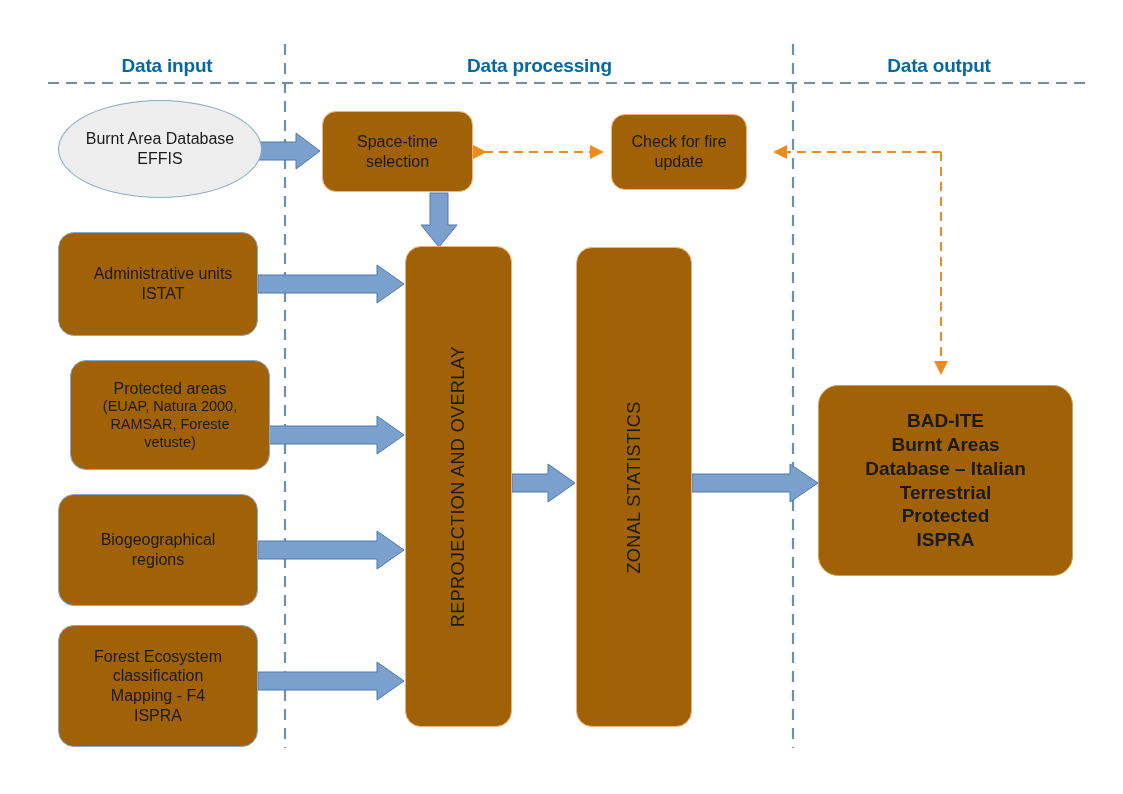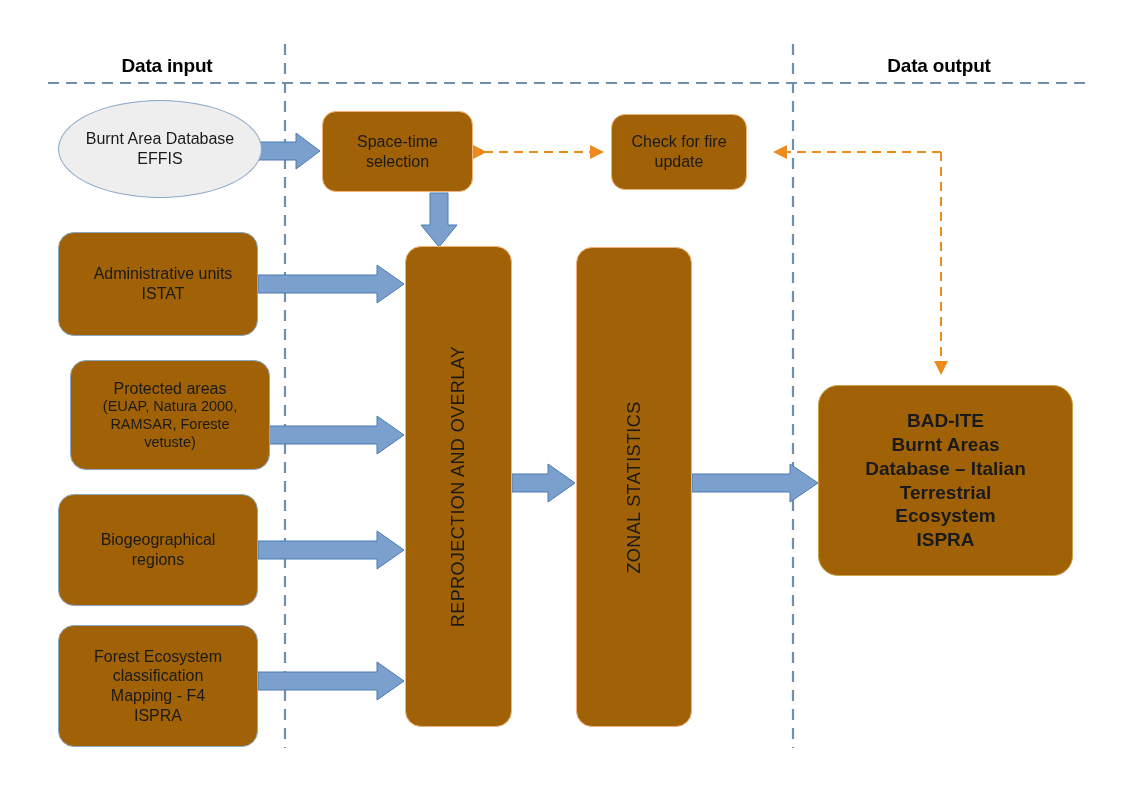--- a/index.html
+++ b/index.html
@@ -18,21 +18,21 @@
   #svg-layer {
     position: absolute;
     left: 0; top: 0;
     width: 1123px;
     height: 794px;
   }
   .lane-title {
     position: absolute;
     font-weight: bold;
     font-size: 19px;
-    color: #000000;
+    color: #0369a1;
     text-align: center;
     letter-spacing: -0.2px;
     white-space: nowrap;
   }
   .node {
     position: absolute;
     box-sizing: border-box;
     background: #a16207;
     display: flex;
     align-items: center;
@@ -80,20 +80,21 @@
   .txt-block { padding: 0 8px; }
   .txt-big { font-size: 16px; }
   .txt-small { font-size: 14.5px; }
 </style>
 </head>
 <body>
 
 <div id="stage">
 
   <div class="lane-title" style="left:48px;  top:55px;  width:238px;">Data input</div>
+  <div class="lane-title" style="left:286px; top:55px;  width:507px;">Data processing</div>
   <div class="lane-title" style="left:793px; top:55px;  width:292px;">Data output</div>
 
   <svg id="svg-layer" viewBox="0 0 1123 794">
     <defs>
       <marker id="blueHead" markerWidth="10" markerHeight="10" refX="0" refY="5" orient="auto" markerUnits="strokeWidth">
         <path d="M0,0 L10,5 L0,10 z" fill="#7ba0ce" stroke="#4a7ab0" stroke-width="0.6"></path>
       </marker>
       <marker id="orangeHead" markerWidth="7" markerHeight="7" refX="5.5" refY="3.5" orient="auto" markerUnits="strokeWidth">
         <path d="M0,0 L7,3.5 L0,7 z" fill="#ed8b1f"></path>
       </marker>
@@ -207,18 +208,18 @@
   <div class="node node-proc-tall" style="left:576px; top:247px; width:116px; height:480px;">
     <span class="vert-label">ZONAL STATISTICS</span>
   </div>
 
   <div class="node node-out" style="left:818px; top:385px; width:255px; height:191px;">
     <div class="txt-block">
       <div>BAD-ITE</div>
       <div>Burnt Areas</div>
       <div>Database – Italian</div>
       <div>Terrestrial</div>
-      <div>Ecosystem</div>
+      <div>Protected</div>
       <div>ISPRA</div>
     </div>
   </div>
 
 </div>
 
 </body></html>

